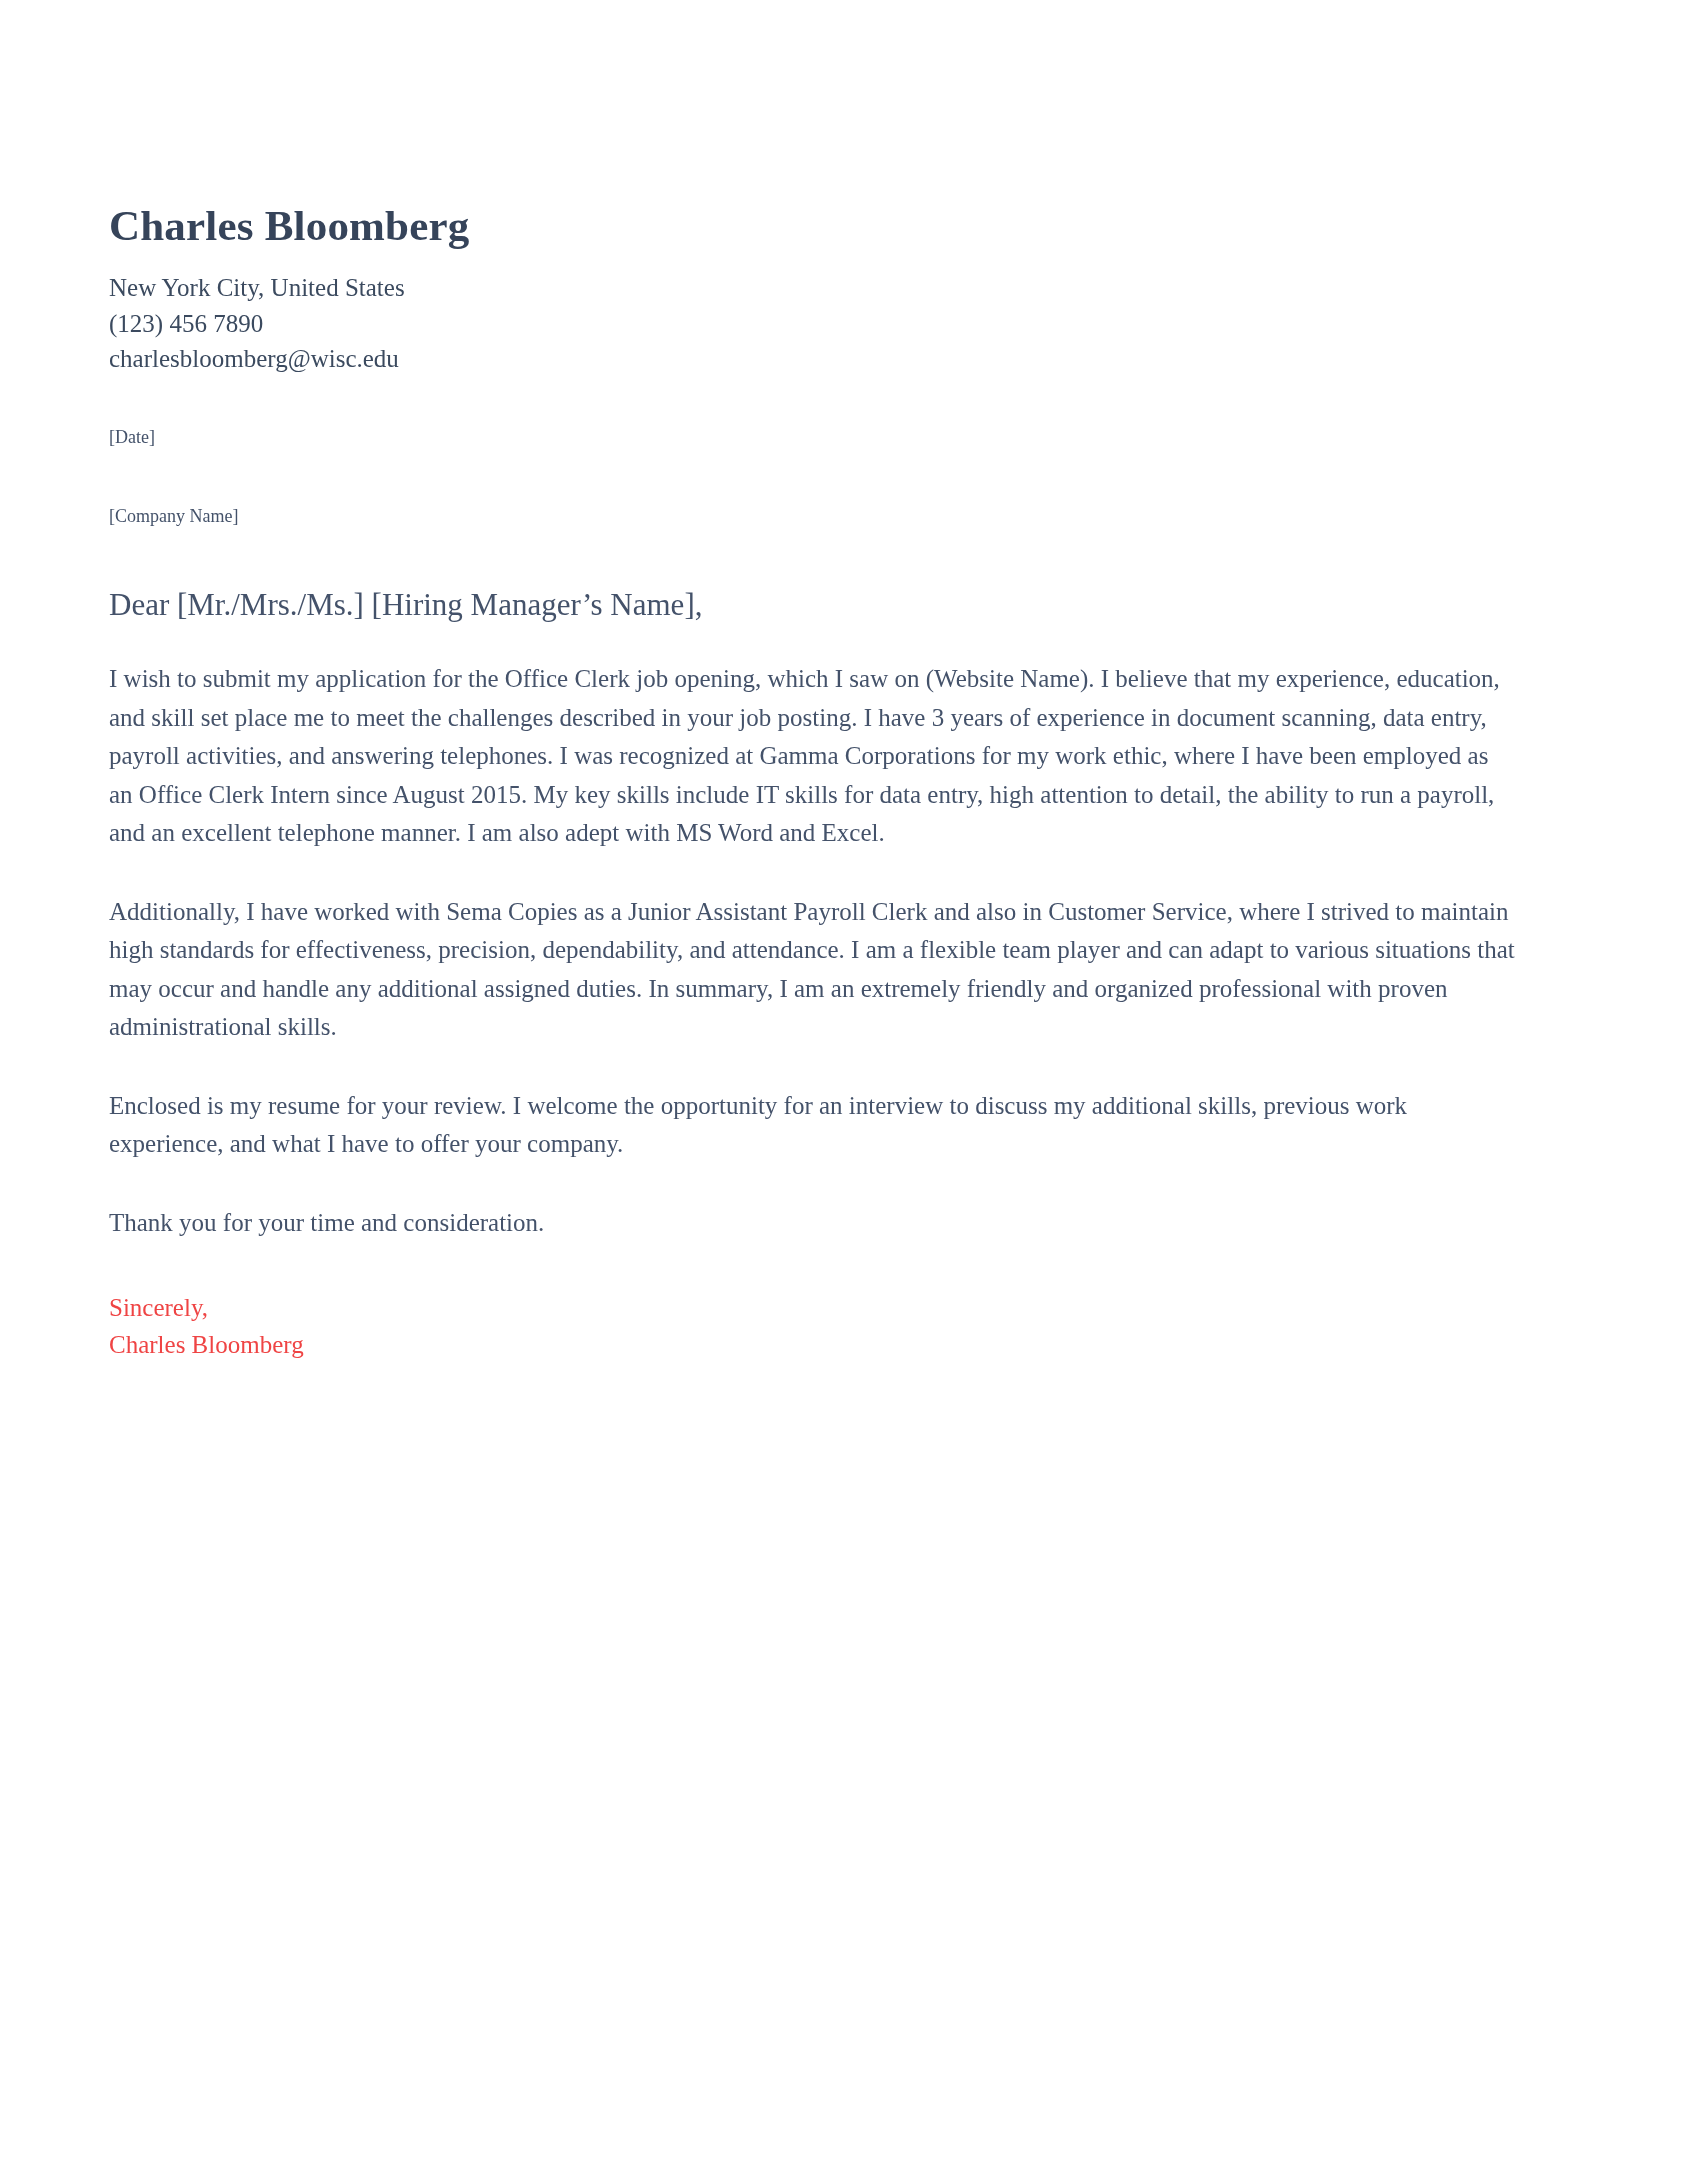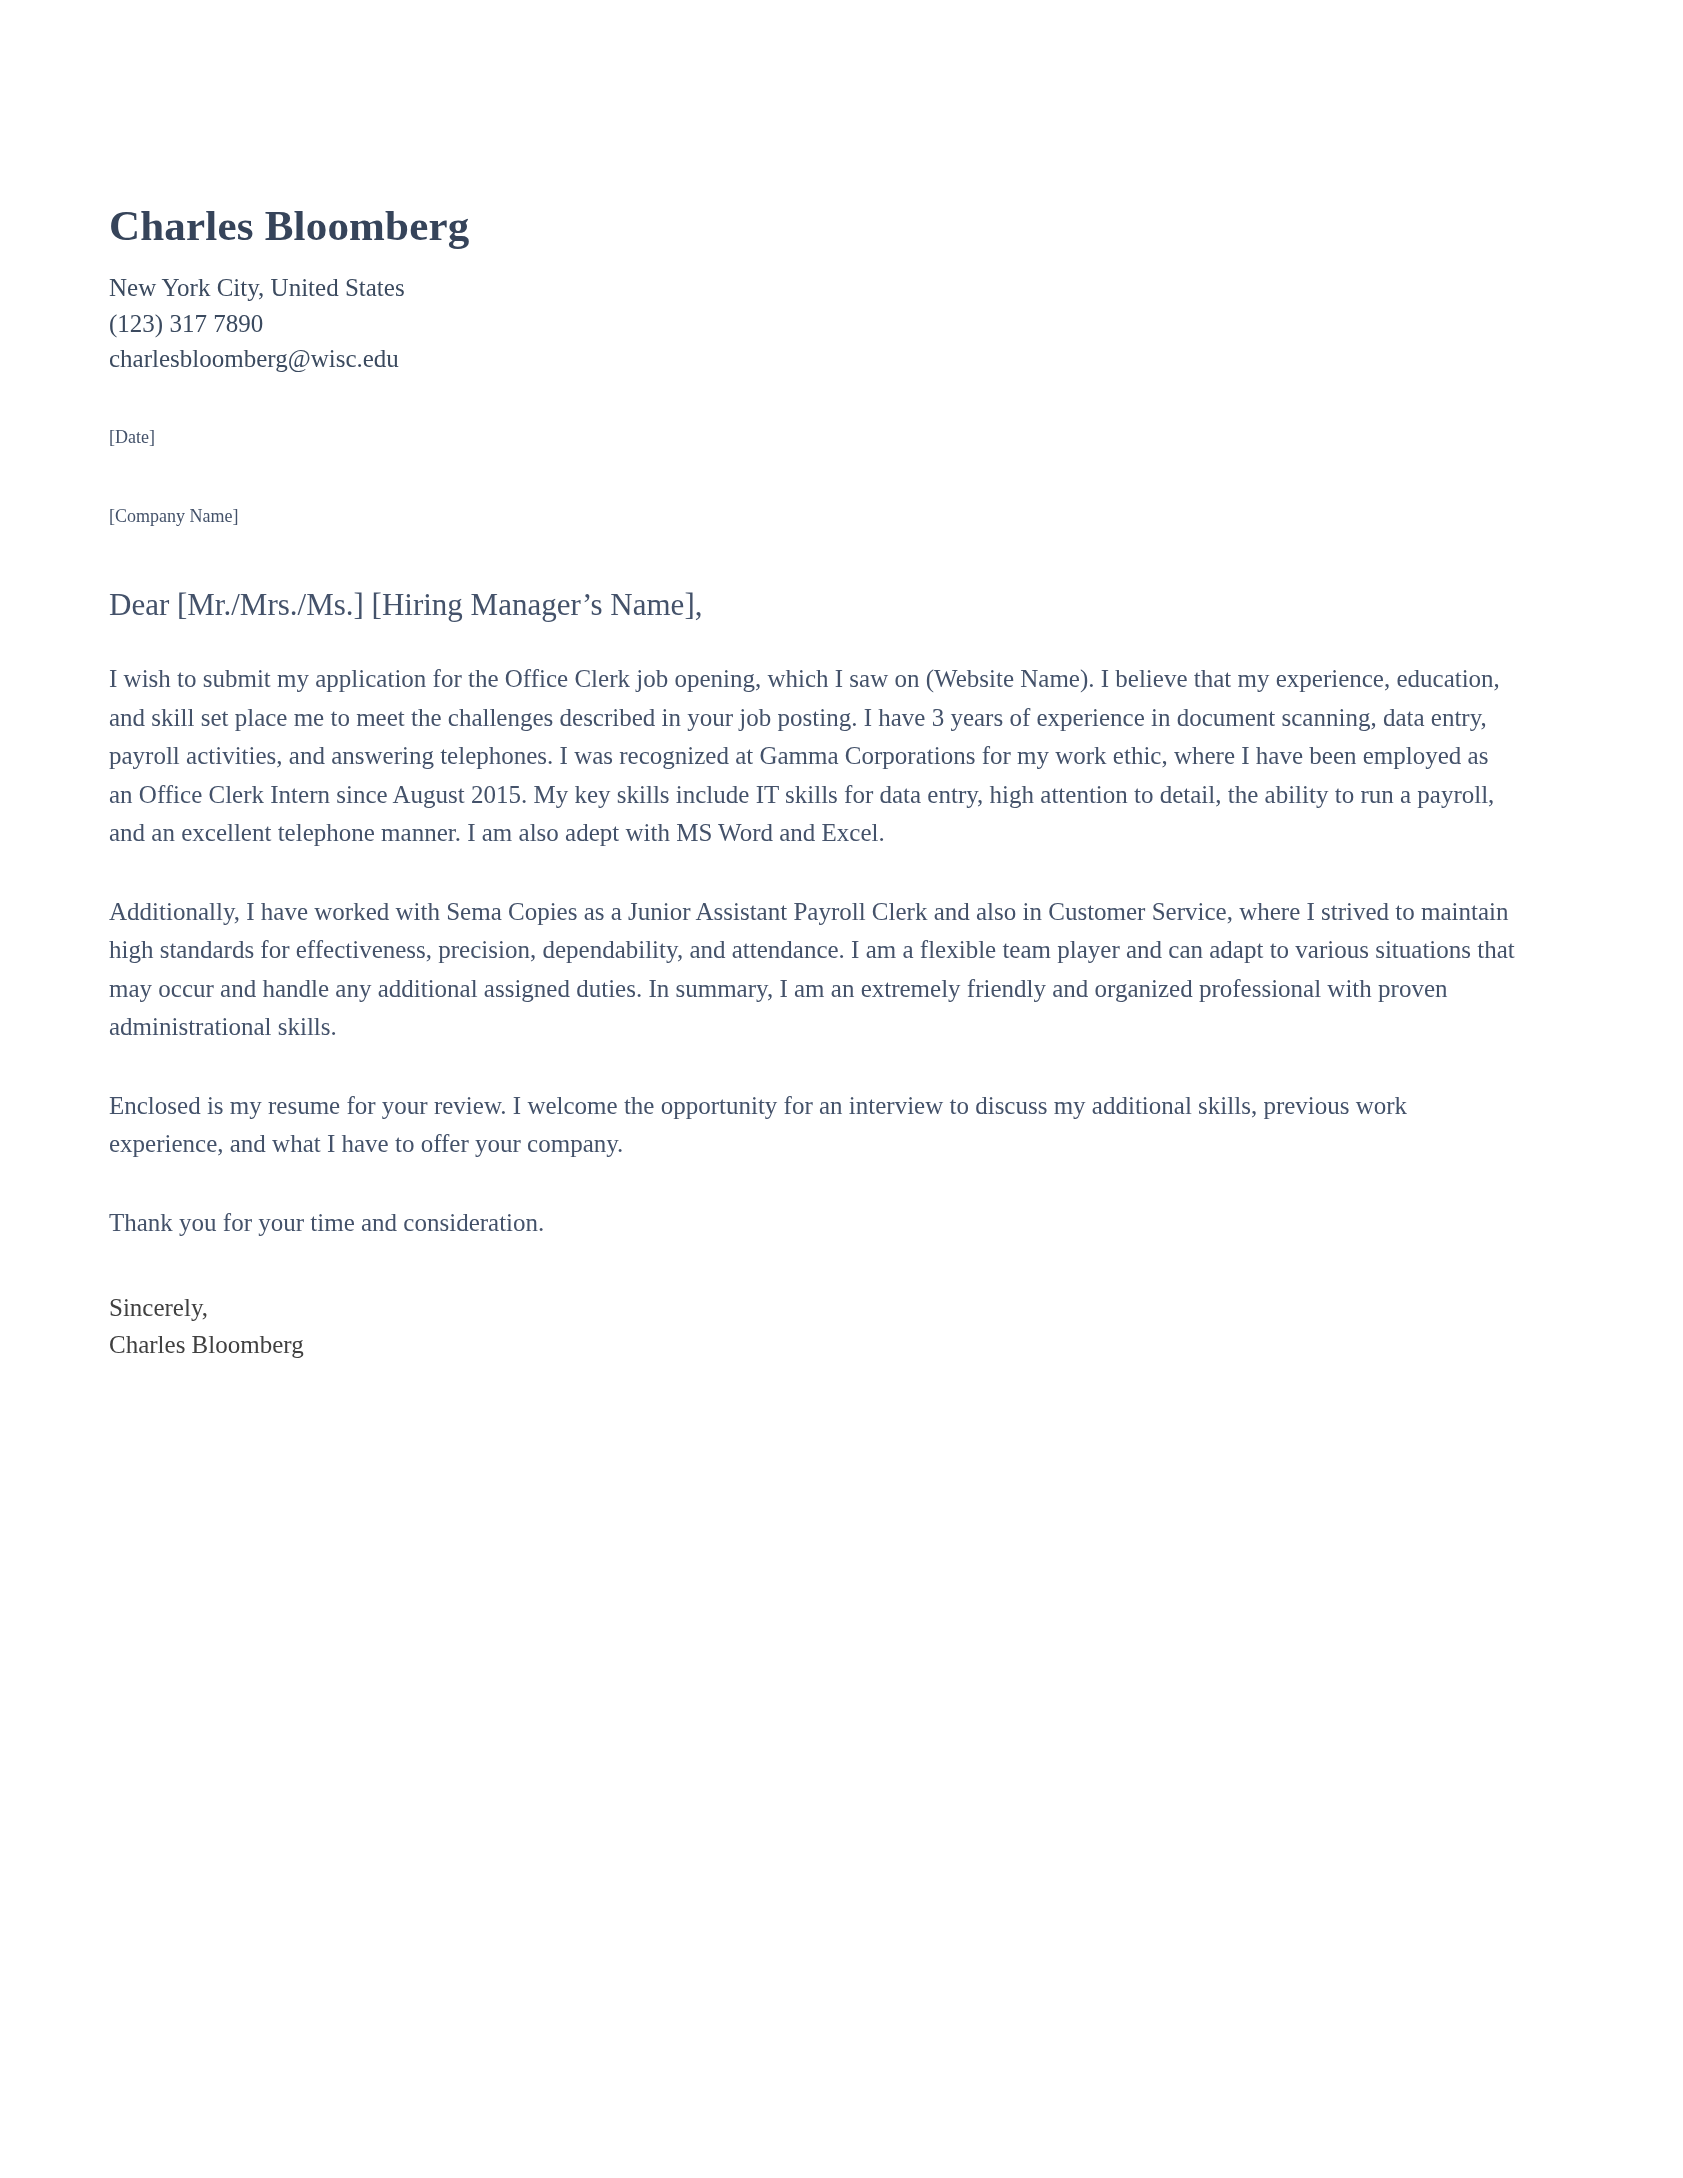--- a/index.html
+++ b/index.html
@@ -62,36 +62,36 @@
     max-width: 1406px;
   }
   .closing-thanks {
     font-size: 25px;
     color: #44526a;
     line-height: 1.54;
     margin: 0 0 48px 0;
   }
   .signoff-line {
     font-size: 25px;
-    color: #404040;
+    color: #ef4444;
     line-height: 1.45;
     margin: 0;
   }
 </style>
 </head>
 <body>
 
 <div id="page">
   <div id="letter">
 
     <h1 class="name">Charles Bloomberg</h1>
 
     <div class="contact-block">
       <p class="contact-line">New York City, United States</p>
-      <p class="contact-line">(123) 317 7890</p>
+      <p class="contact-line">(123) 456 7890</p>
       <p class="contact-line">charlesbloomberg@wisc.edu</p>
     </div>
 
     <p class="meta-line">[Date]</p>
 
     <p class="meta-line">[Company Name]</p>
 
     <p class="salutation">Dear [Mr./Mrs./Ms.] [Hiring Manager’s Name],</p>
 
     <p class="body-para">I wish to submit my application for the Office Clerk job opening, which I saw on (Website Name). I believe that my experience, education, and skill set place me to meet the challenges described in your job posting. I have 3 years of experience in document scanning, data entry, payroll activities, and answering telephones. I was recognized at Gamma Corporations for my work ethic, where I have been employed as an Office Clerk Intern since August 2015. My key skills include IT skills for data entry, high attention to detail, the ability to run a payroll, and an excellent telephone manner. I am also adept with MS Word and Excel.</p>

